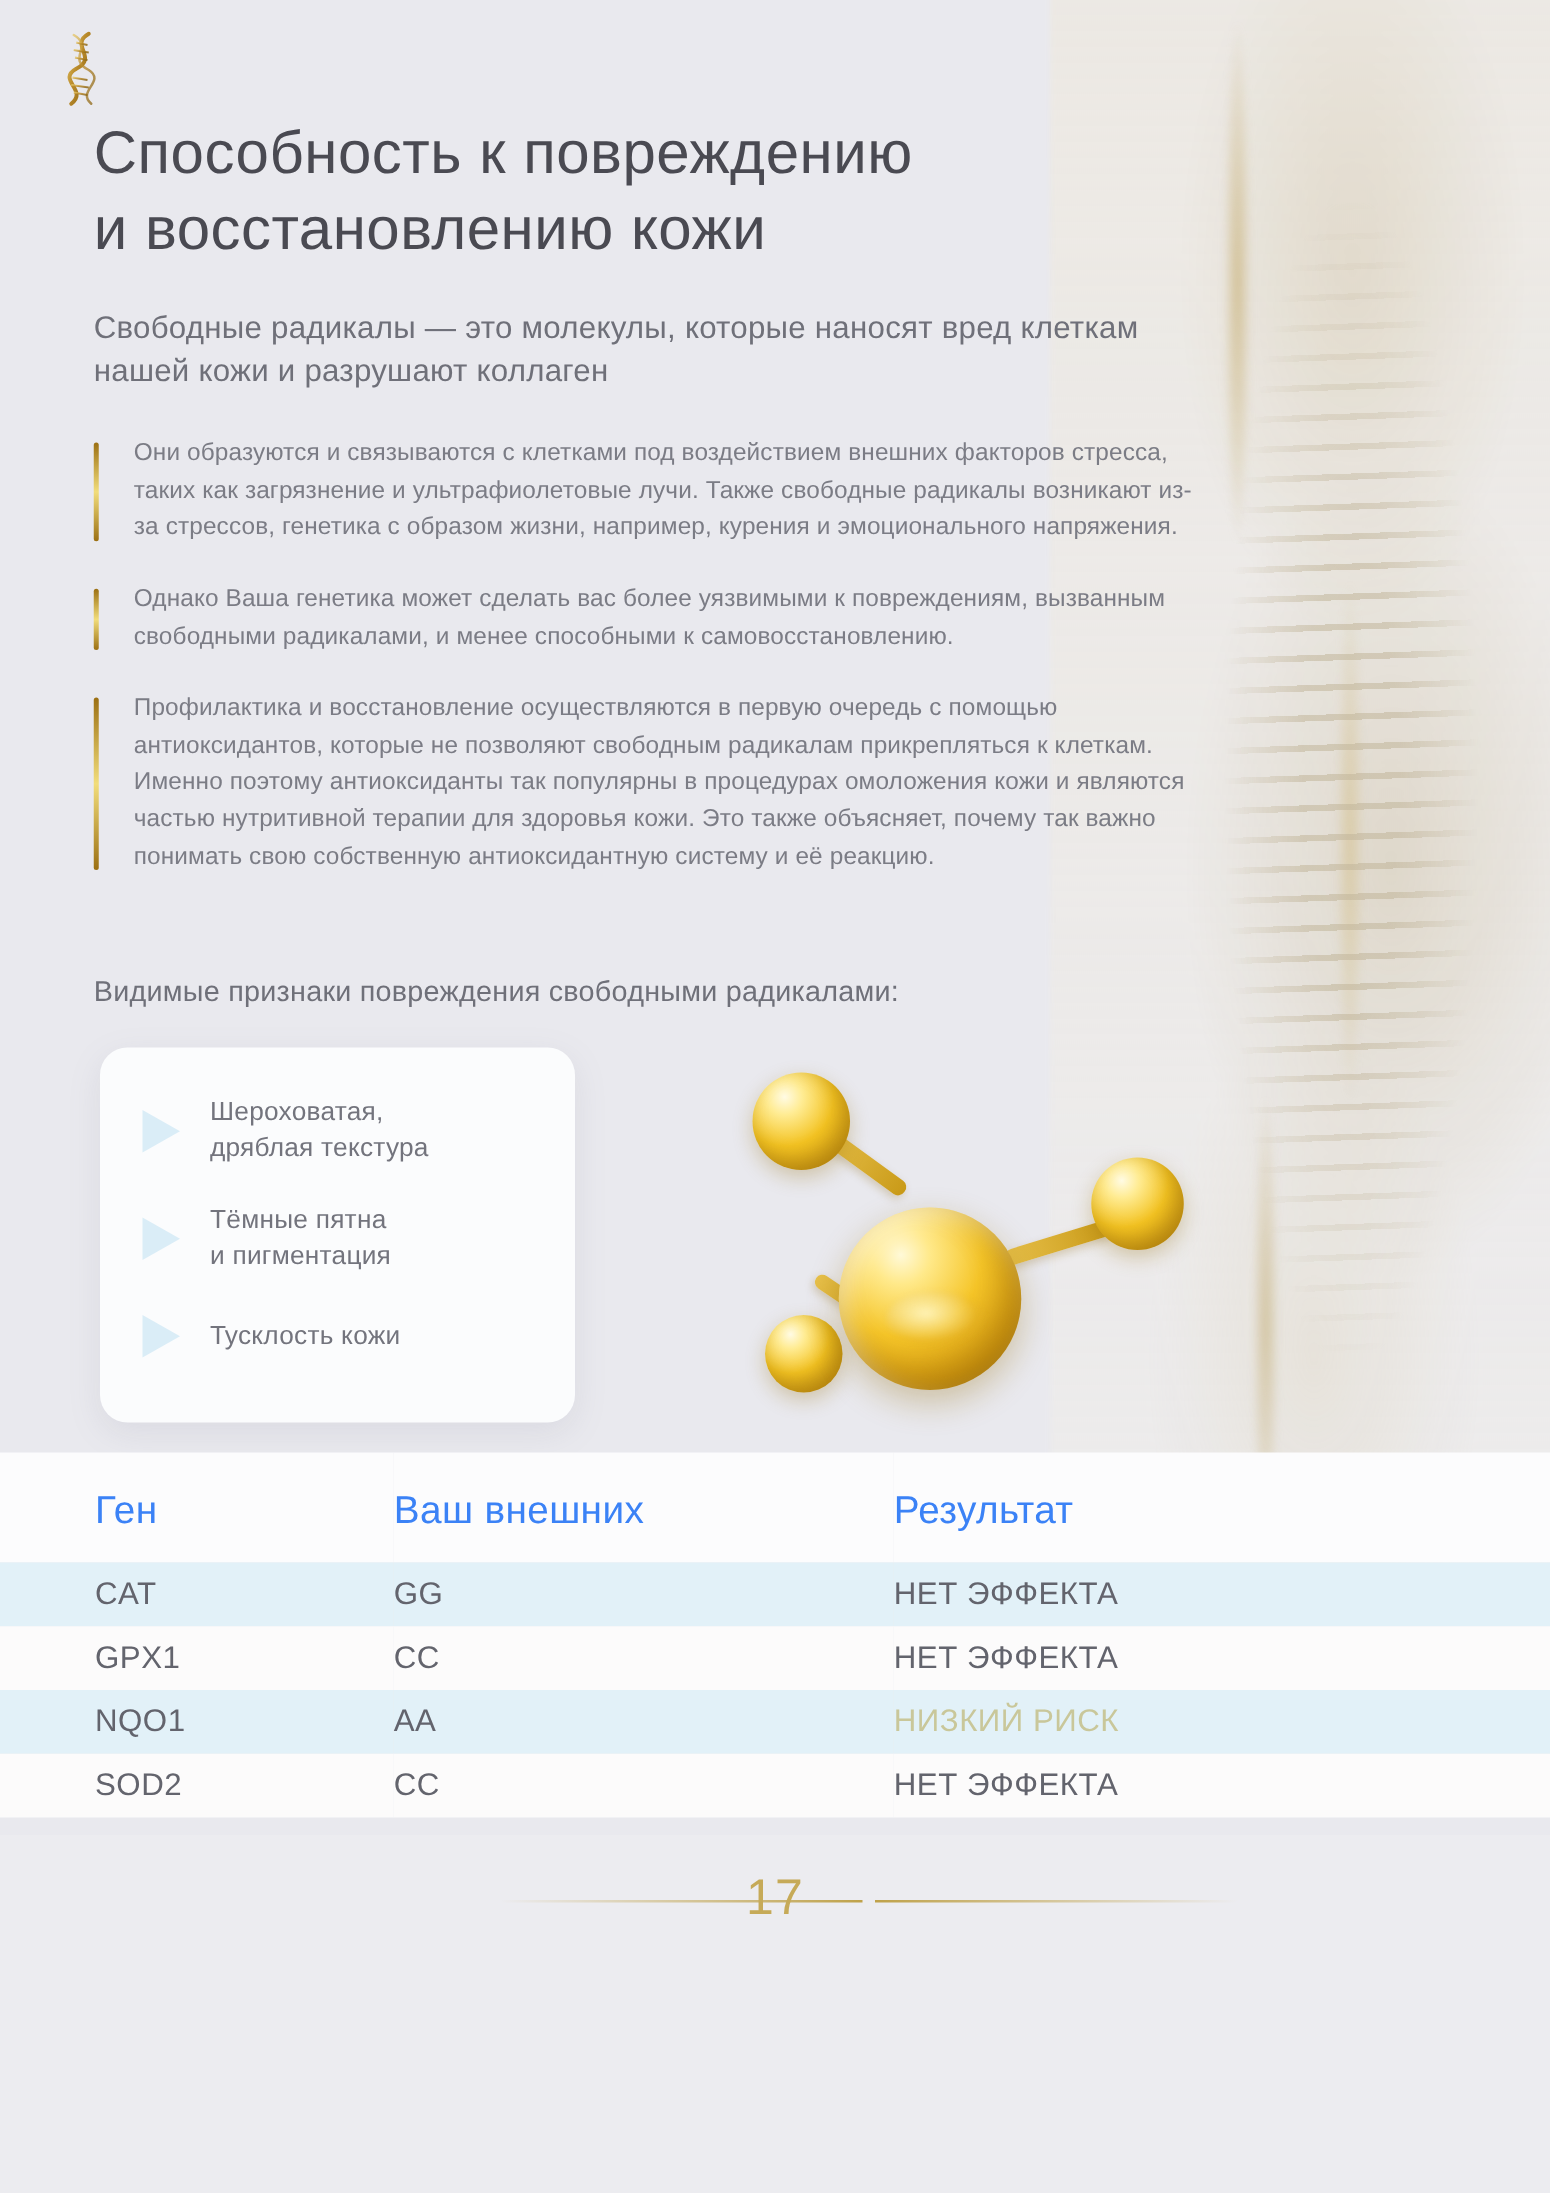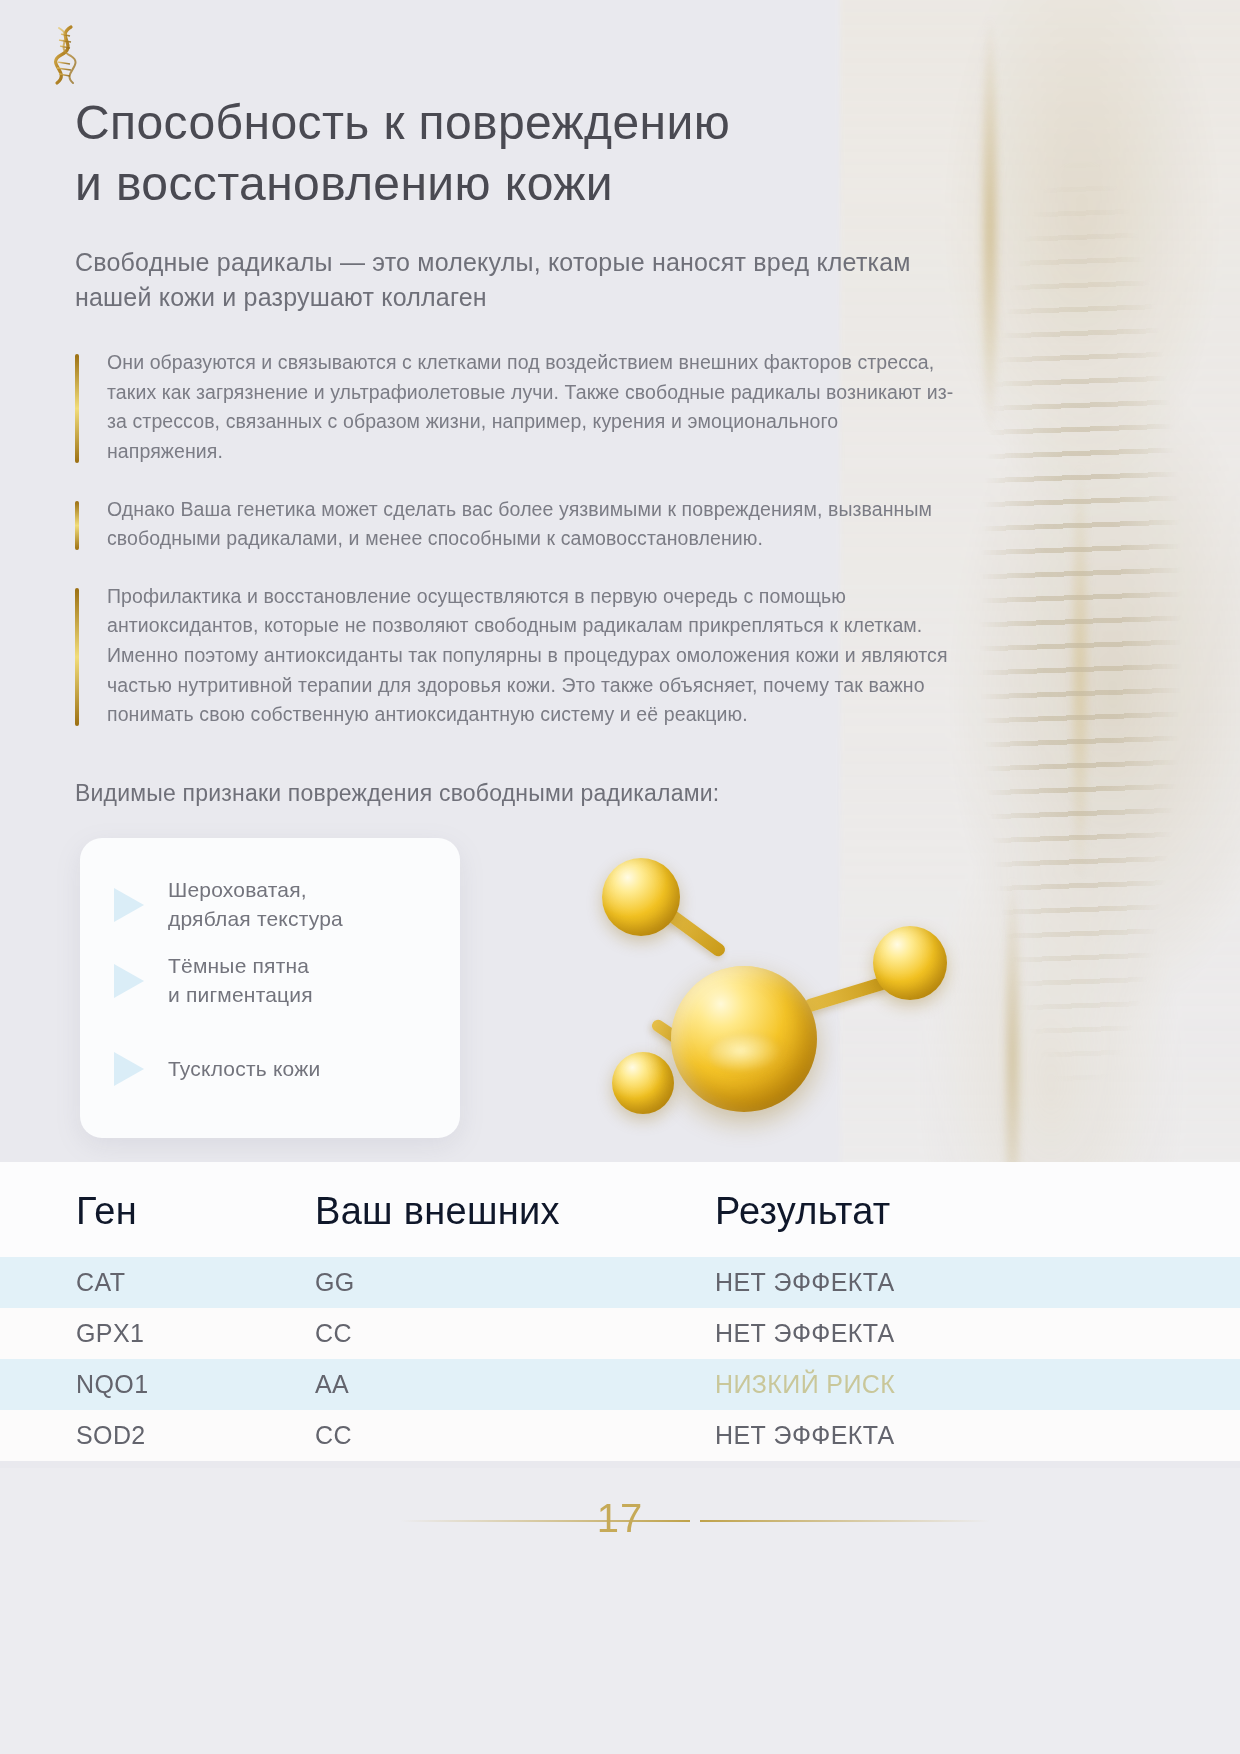--- a/index.html
+++ b/index.html
@@ -122,37 +122,37 @@
     font-size:23px; font-weight:300; color:#6f7079; letter-spacing:.2px;
   }
 
   .signs-card {
     position:absolute; left:80px; top:838px; width:380px; height:300px;
     background:#fbfcfd; border-radius:22px;
     box-shadow:0 8px 26px rgba(120,125,145,.13);
   }
   .sign-row { position:absolute; left:34px; display:flex; align-items:center; gap:24px; }
   .sign-row:nth-child(1){ top:38px; }
-  .sign-row:nth-child(2){ top:114px; }
+  .sign-row:nth-child(2){ top:124px; }
   .sign-row:nth-child(3){ top:214px; }
   .tri {
     width:0;height:0;flex:none;
     border-top:17px solid transparent;
     border-bottom:17px solid transparent;
     border-left:30px solid #daedf7;
   }
   .sign-text { font-size:21px; font-weight:300; line-height:1.36; color:#73747d; letter-spacing:.2px; }
 
   
   .table-wrap { position:absolute; left:0; top:1162px; width:1240px; }
   .tbl { width:100%; border-collapse:collapse; }
   .tbl th, .tbl td { text-align:left; font-weight:300; }
   .tbl thead th {
-    background:#fcfcfd; color:#0f172a;
-    font-size:38px; padding:28px 0 24px 0; letter-spacing:.3px;
+    background:#fcfcfd; color:#3b82f6;
+    font-size:31px; padding:28px 0 24px 0; letter-spacing:.3px;
   }
   .tbl thead th:nth-child(1){ padding-left:76px; width:315px; }
   .tbl thead th:nth-child(2){ width:400px; }
   .tbl thead th:nth-child(3){ padding-left:0; }
   .tbl tbody td {
     font-size:25px; color:#63646d; padding:11px 0; letter-spacing:.4px;
   }
   .tbl tbody td:nth-child(1){ padding-left:76px; }
   .tbl tbody tr:nth-child(odd) { background:#e2f1f8; }
   .tbl tbody tr:nth-child(even){ background:#fcfbfb; }
@@ -219,21 +219,21 @@
   <h1 class="page-title">
     <span>Способность к повреждению</span><br>
     <span>и восстановлению кожи</span>
   </h1>
 
   <div class="lede">Свободные радикалы — это молекулы, которые наносят вред клеткам нашей кожи и разрушают коллаген</div>
 
   <div class="para-list">
     <div class="para">
       <span class="bar"></span>
-      <p>Они образуются и связываются с клетками под воздействием внешних факторов стресса, таких как загрязнение и ультрафиолетовые лучи. Также свободные радикалы возникают из-за стрессов, связанных с образом жизни, например, курения и эмоционального напряжения.</p>
+      <p>Они образуются и связываются с клетками под воздействием внешних факторов стресса, таких как загрязнение и ультрафиолетовые лучи. Также свободные радикалы возникают из-за стрессов, генетика с образом жизни, например, курения и эмоционального напряжения.</p>
     </div>
     <div class="para">
       <span class="bar"></span>
       <p>Однако Ваша генетика может сделать вас более уязвимыми к повреждениям, вызванным свободными радикалами, и менее способными к самовосстановлению.</p>
     </div>
     <div class="para">
       <span class="bar"></span>
       <p>Профилактика и восстановление осуществляются в первую очередь с помощью антиоксидантов, которые не позволяют свободным радикалам прикрепляться к клеткам. Именно поэтому антиоксиданты так популярны в процедурах омоложения кожи и являются частью нутритивной терапии для здоровья кожи. Это также объясняет, почему так важно понимать свою собственную антиоксидантную систему и её реакцию.</p>
     </div>
   </div>

